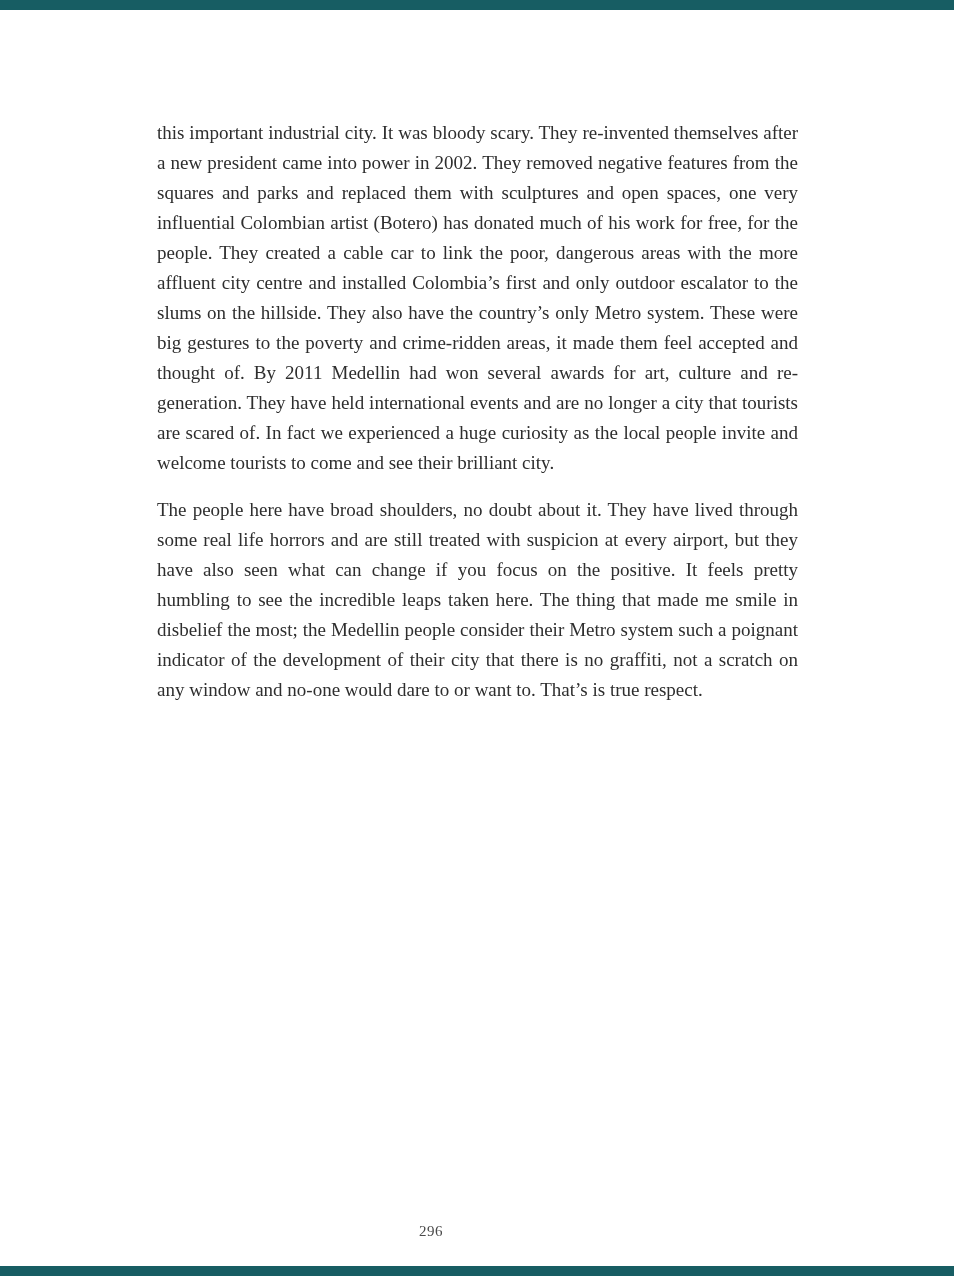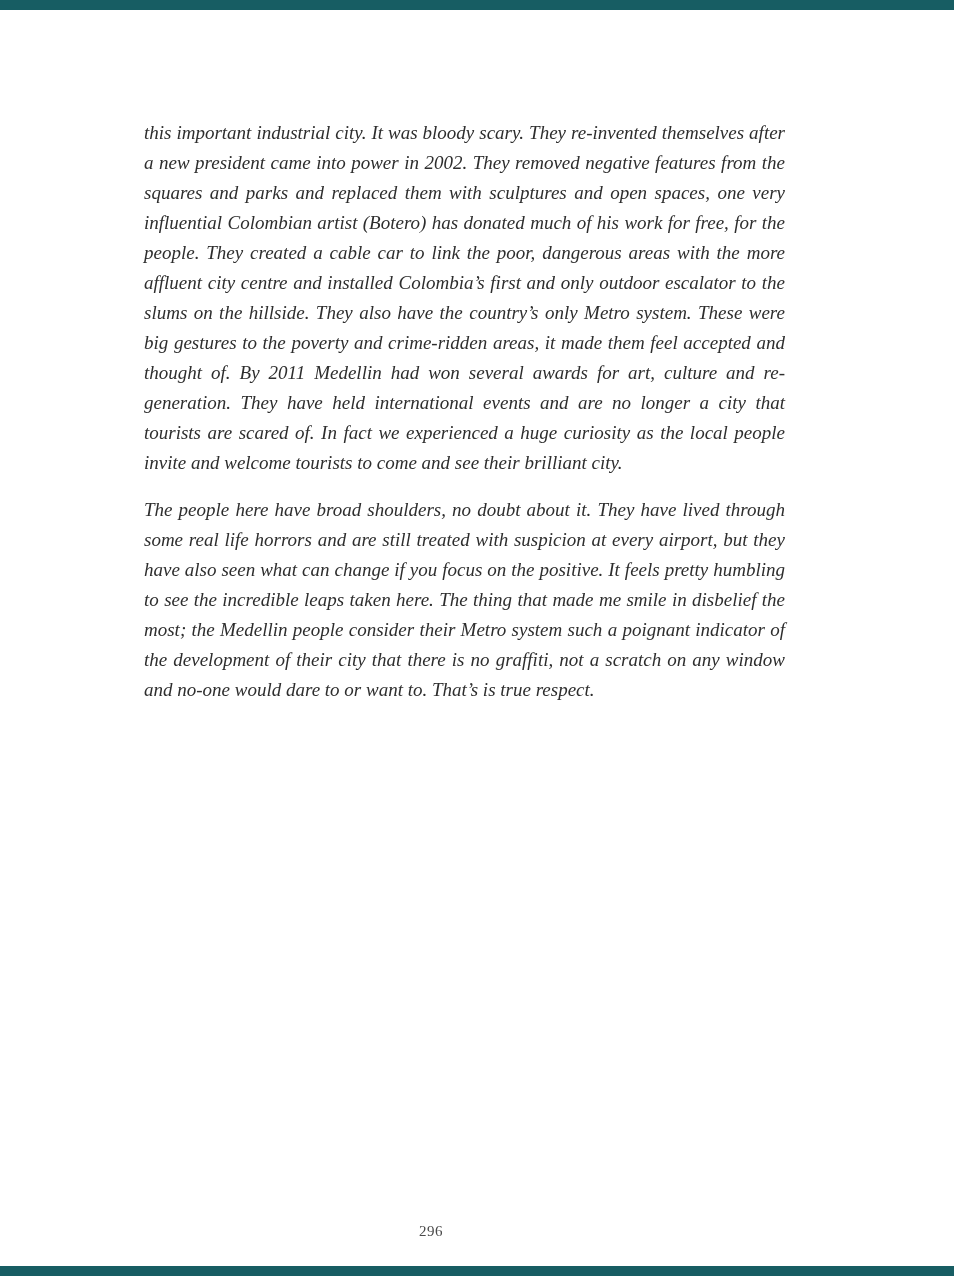--- a/index.html
+++ b/index.html
@@ -22,24 +22,23 @@
     width: 954px;
     height: 10px;
     background: #175d63;
   }
   .edge-bar.top { top: 0; }
   .edge-bar.bottom { bottom: 0; }
 
   .content {
     position: absolute;
     top: 118px;
-    left: 144px;
+    left: 157px;
     width: 641px;
     color: #2e2e2e;
-    font-style: italic;
   }
 
   .para {
     font-size: 19px;
     line-height: 30px;
     text-align: justify;
     margin-bottom: 17px;
   }
   .para:last-child { margin-bottom: 16px; }
 

